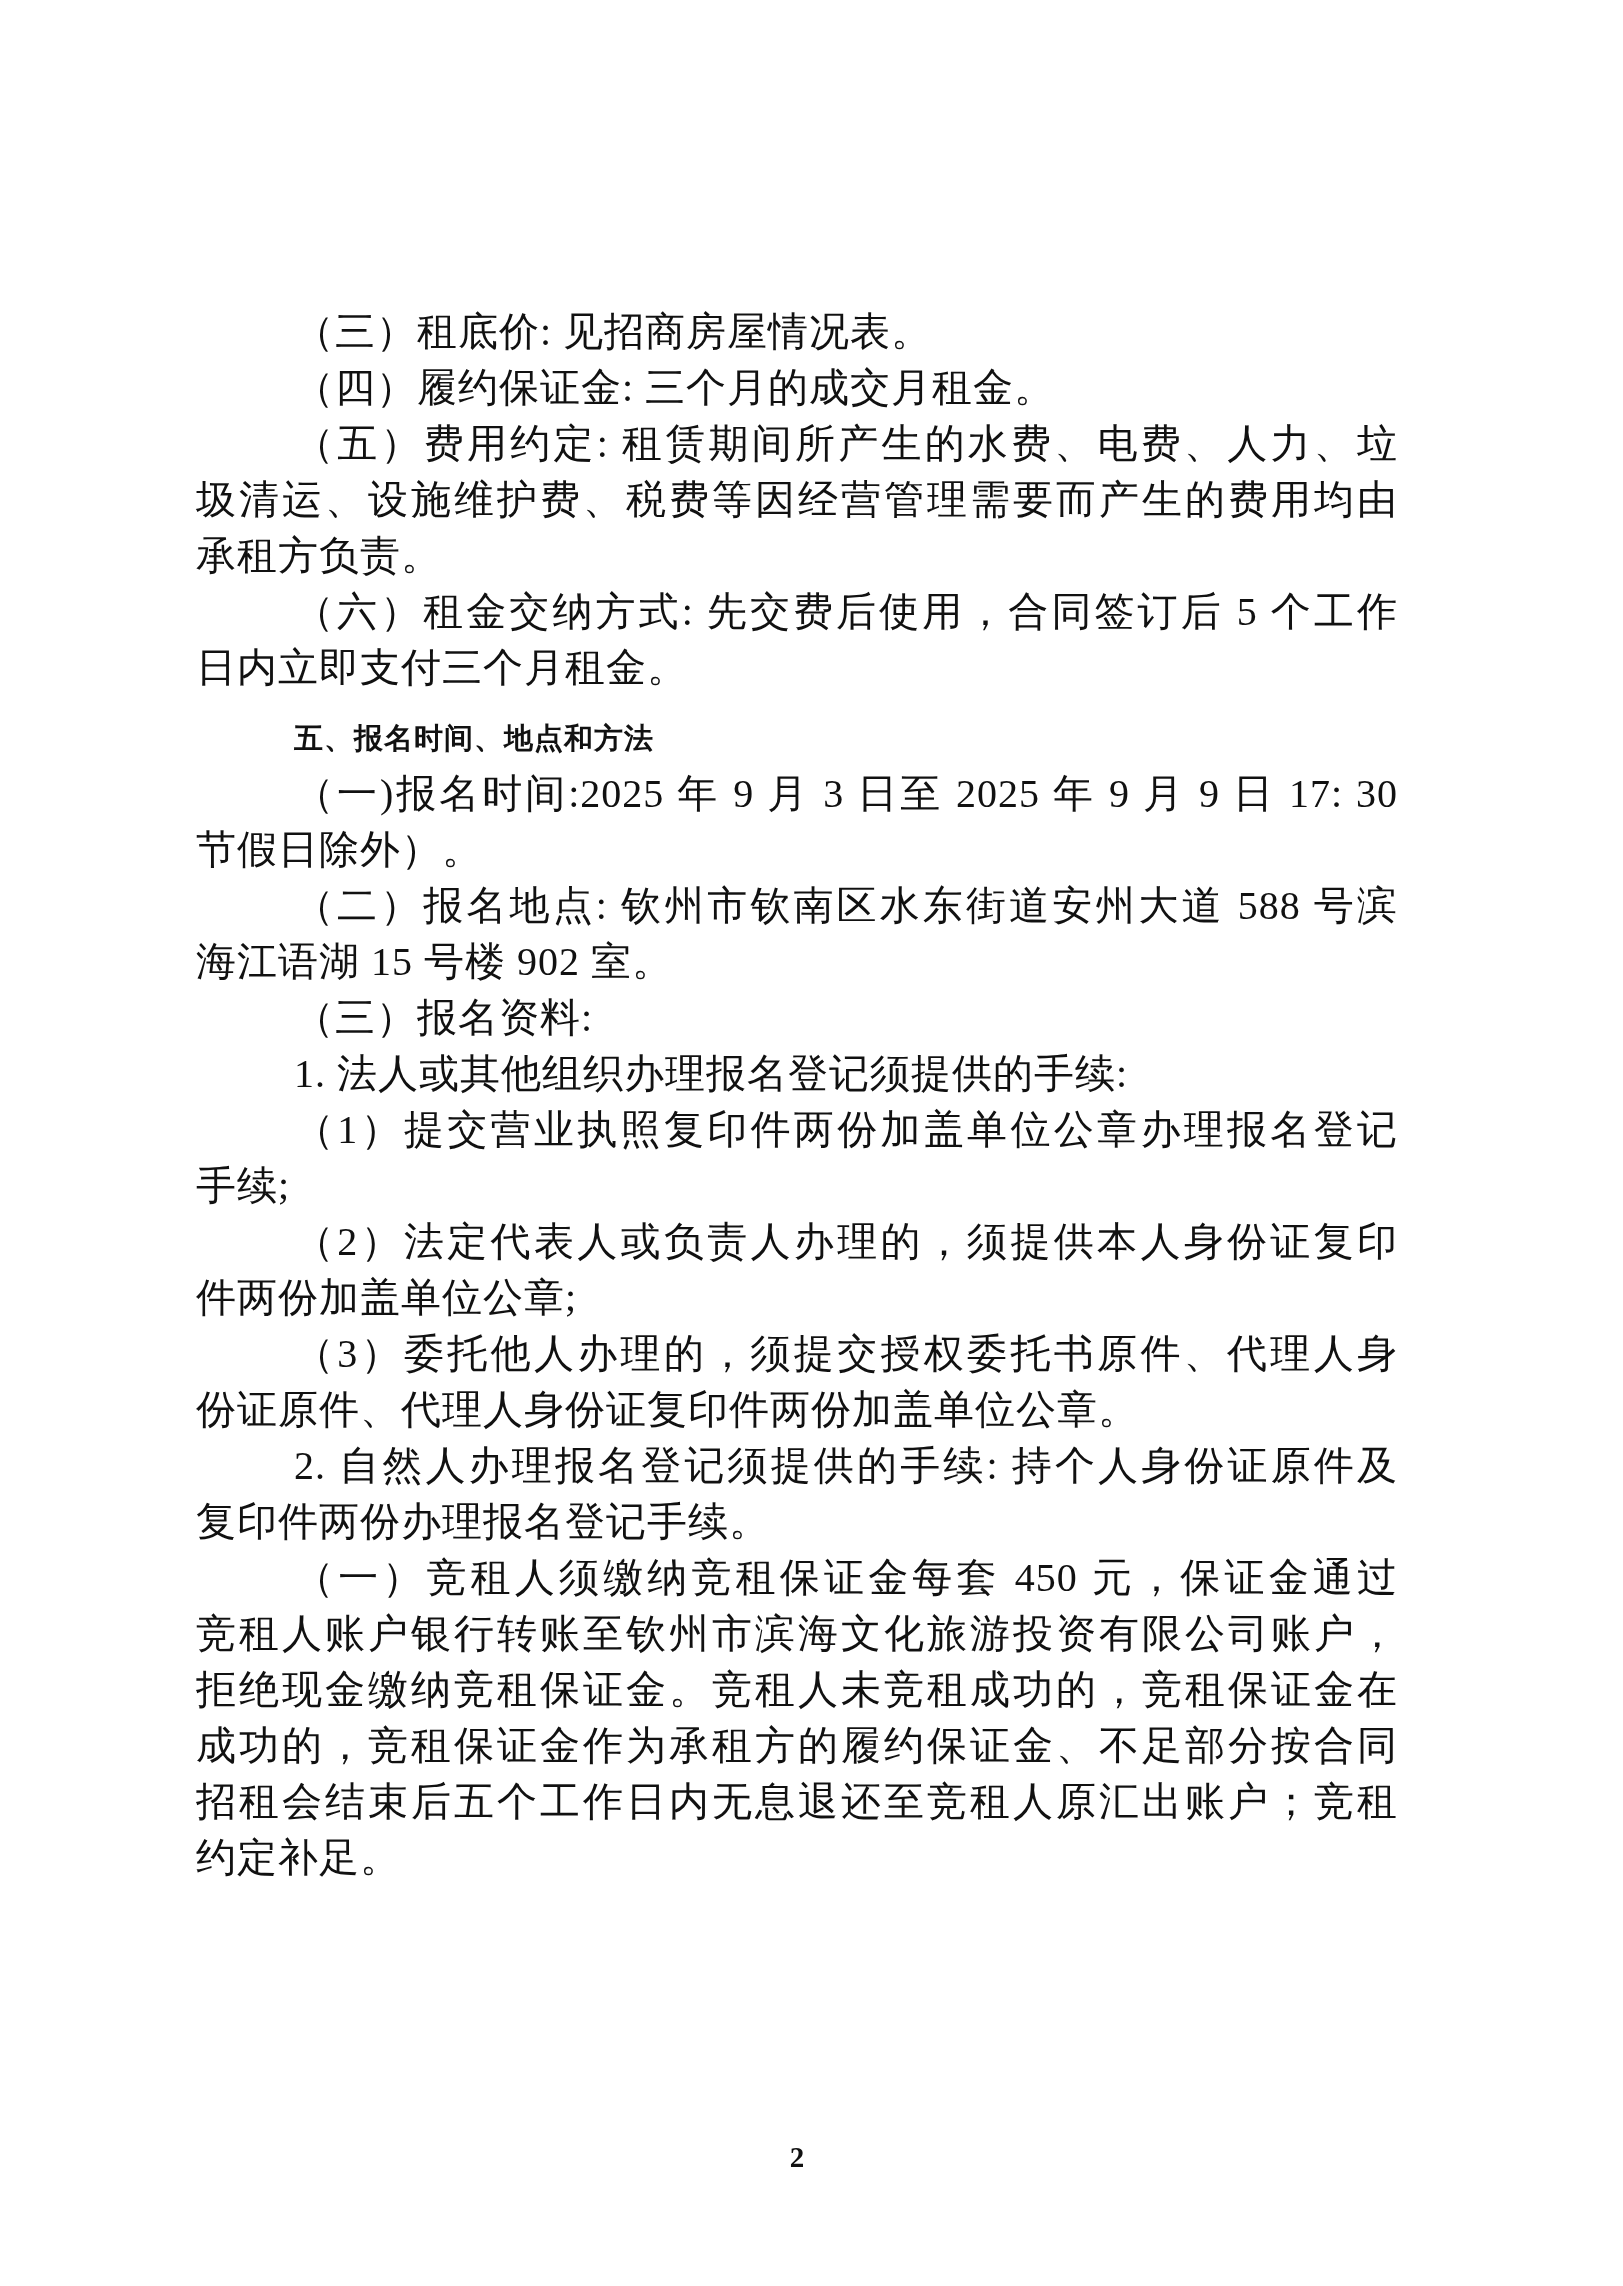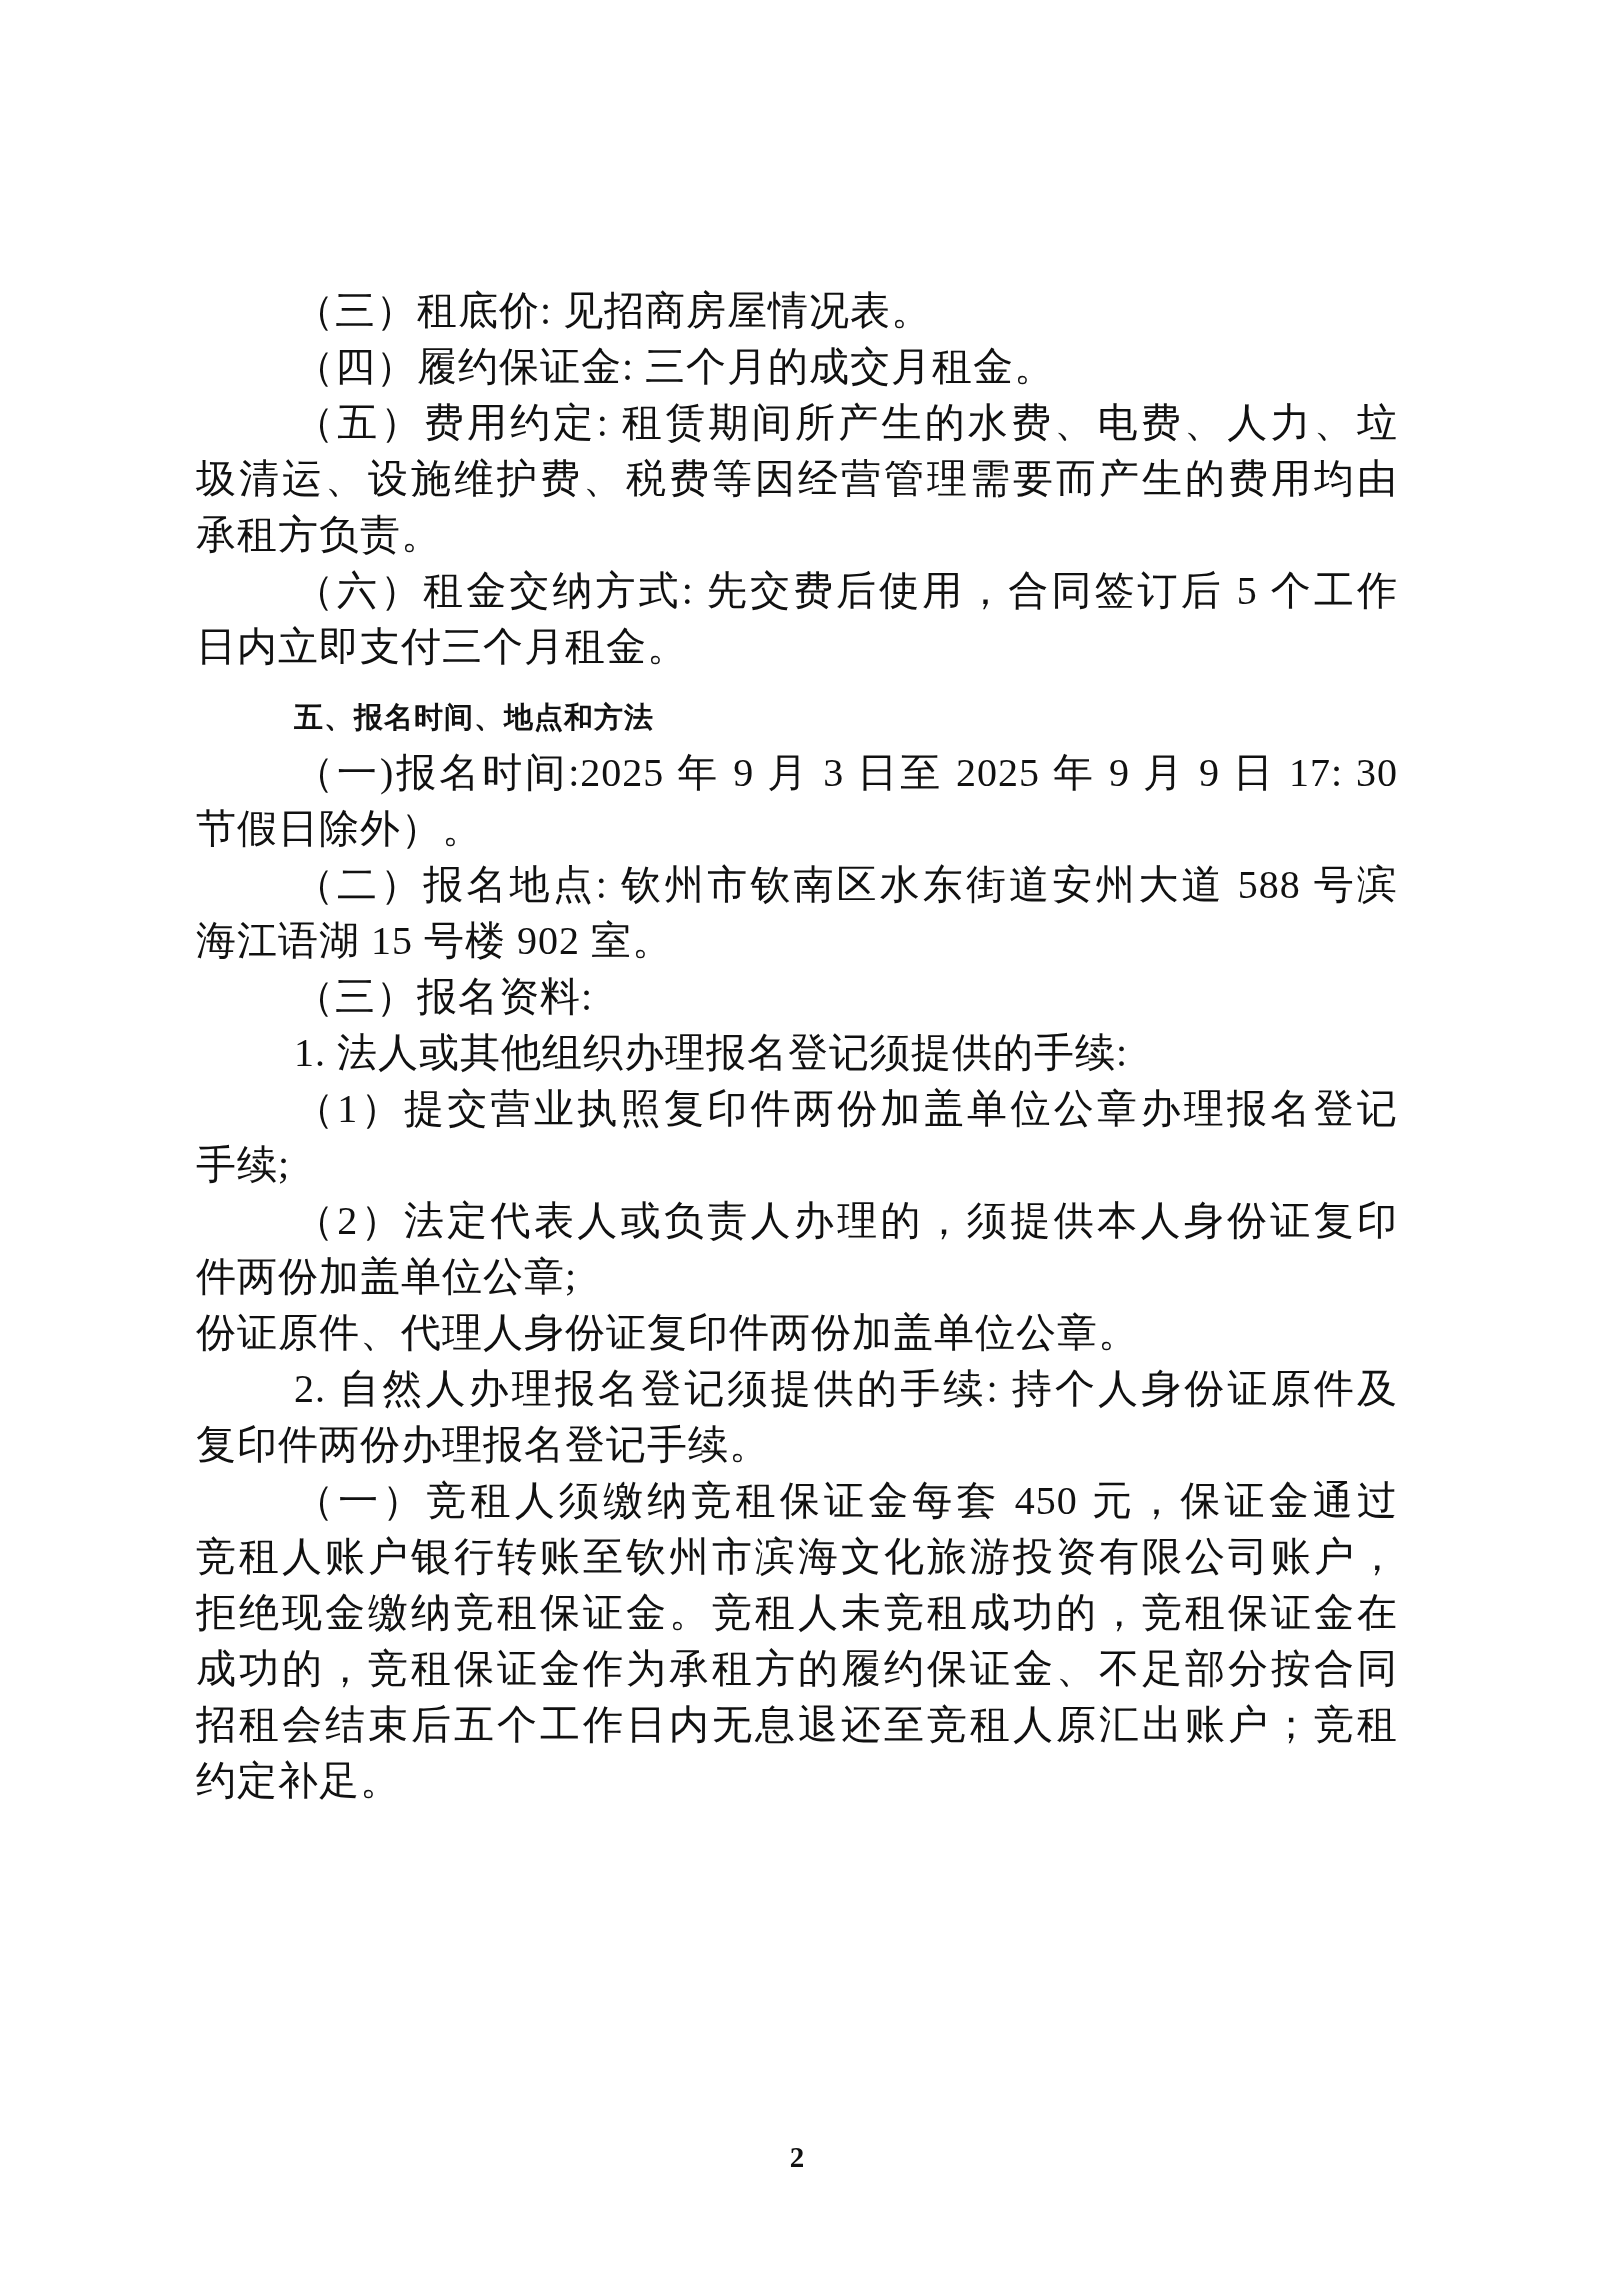--- a/index.html
+++ b/index.html
@@ -15,21 +15,21 @@
     position:relative;
     width:1623px;
     height:2287px;
     margin:0 auto;
     background:var(--bg);
     overflow:hidden;
   }
   .content{
     position:absolute;
     left:196px;
-    top:283px;
+    top:304px;
     width:1202px;
   }
   .line{
     font-size:40px;
     letter-spacing:1px;
     height:56px;
     line-height:56px;
     color:var(--ink);
     text-align:left;
   }
@@ -71,20 +71,21 @@
     <div class="line indent fill">（一)报名时间:2025 年 9 月 3 日至 2025 年 9 月 9 日 17: 30</div>
     <div class="line">节假日除外）。</div>
     <div class="line indent fill">（二）报名地点: 钦州市钦南区水东街道安州大道 588 号滨</div>
     <div class="line">海江语湖 15 号楼 902 室。</div>
     <div class="line indent">（三）报名资料:</div>
     <div class="line indent">1. 法人或其他组织办理报名登记须提供的手续:</div>
     <div class="line indent fill">（1）提交营业执照复印件两份加盖单位公章办理报名登记</div>
     <div class="line">手续;</div>
     <div class="line indent fill">（2）法定代表人或负责人办理的，须提供本人身份证复印</div>
     <div class="line">件两份加盖单位公章;</div>
+    <div class="line indent fill">（3）委托他人办理的，须提交授权委托书原件、代理人身</div>
     <div class="line">份证原件、代理人身份证复印件两份加盖单位公章。</div>
     <div class="line indent fill">2. 自然人办理报名登记须提供的手续: 持个人身份证原件及</div>
     <div class="line">复印件两份办理报名登记手续。</div>
     <div class="line indent fill">（一）竞租人须缴纳竞租保证金每套 450 元，保证金通过</div>
     <div class="line fill">竞租人账户银行转账至钦州市滨海文化旅游投资有限公司账户，</div>
     <div class="line fill">拒绝现金缴纳竞租保证金。竞租人未竞租成功的，竞租保证金在</div>
     <div class="line fill">成功的，竞租保证金作为承租方的履约保证金、不足部分按合同</div>
     <div class="line fill">招租会结束后五个工作日内无息退还至竞租人原汇出账户；竞租</div>
     <div class="line">约定补足。</div>
   </div>

